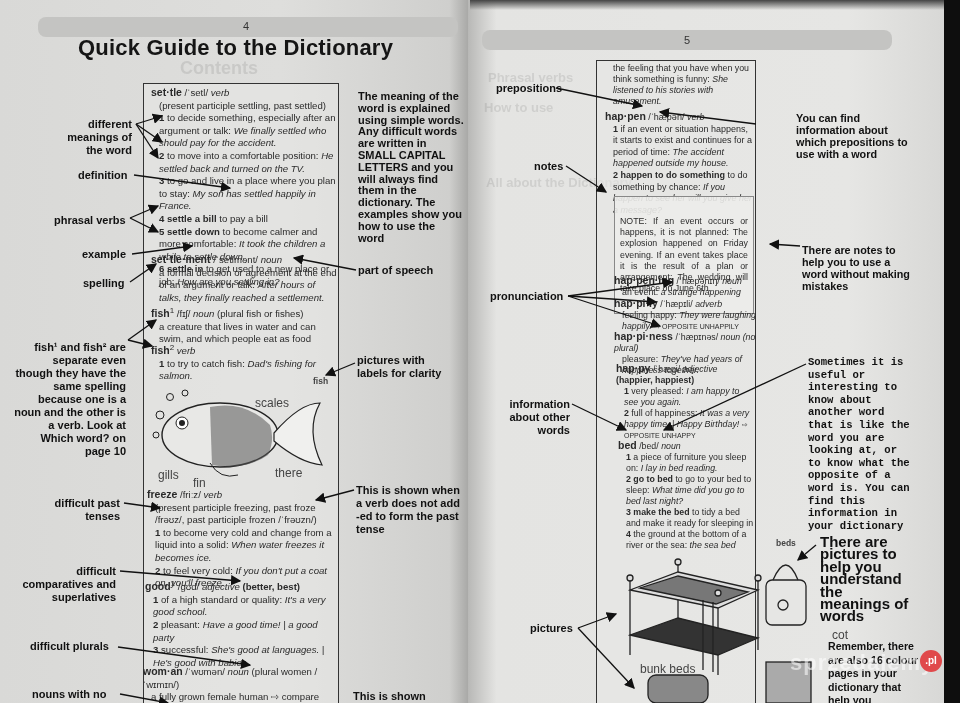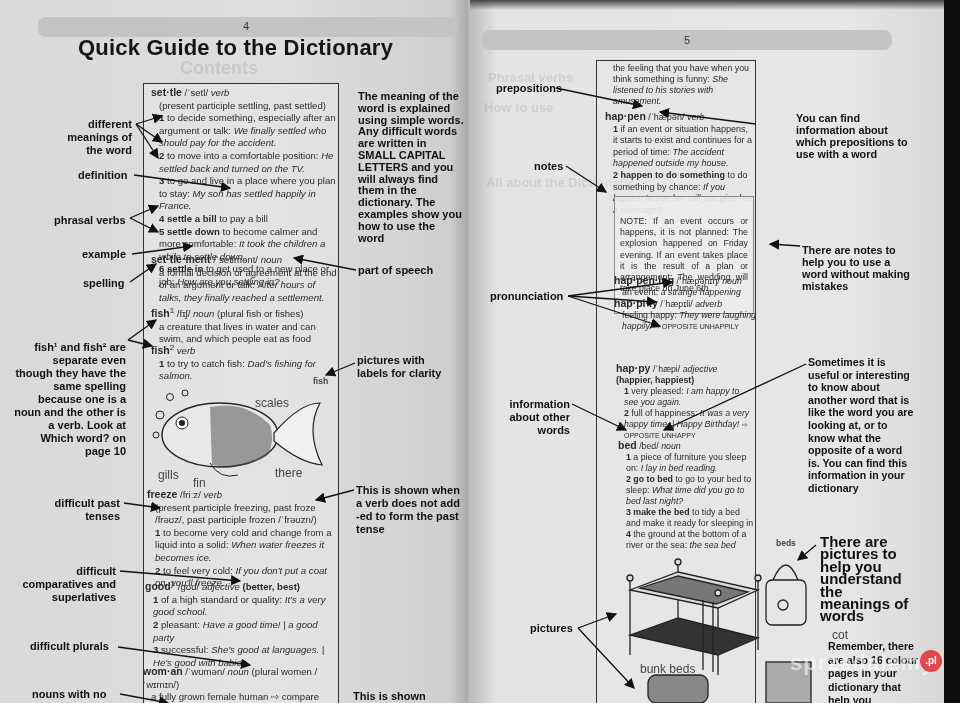--- a/index.html
+++ b/index.html
@@ -152,20 +152,24 @@
 
   <div class="note-box" style="left:146px; top:196px; width:140px; font-size:8.8px; line-height:11.2px;">NOTE: If an event occurs or happens, it is not planned: The explosion happened on Friday evening. If an event takes place it is the result of a plan or arrangement: The wedding will take place on June 6th.</div>
 
   <div class="entry-text" style="left:146px; top:275px; width:142px; font-size:8.8px; line-height:11px;">
     <div><span class="hw">hap·pen·ing</span> <span>/ˈhæpənɪŋ/</span> <i>noun</i></div>
     <div class="ind"><span>an event:</span> <i>a strange happening</i></div>
   </div>
   <div class="entry-text" style="left:146px; top:298px; width:142px; font-size:8.8px; line-height:11px;">
     <div><span class="hw">hap·pi·ly</span> <span>/ˈhæpɪli/</span> <i>adverb</i></div>
     <div class="ind"><span>feeling happy:</span> <i>They were laughing happily.</i> <span class="sc">⇨ opposite UNHAPPILY</span></div>
+  </div>
+  <div class="entry-text" style="left:146px; top:331px; width:142px; font-size:8.8px; line-height:11px;">
+    <div><span class="hw">hap·pi·ness</span> <span>/ˈhæpɪnəs/</span> <i>noun</i> <i>(no plural)</i></div>
+    <div class="ind"><span>pleasure:</span> <i>They've had years of happiness together.</i></div>
   </div>
   <div class="entry-text" style="left:148px; top:363px; width:140px; font-size:8.8px; line-height:11px;">
     <div><span class="hw">hap·py</span> <span>/ˈhæpi/</span> <i>adjective</i> <b>(happier, happiest)</b></div>
     <div class="ind"><span class="num">1</span> <span>very pleased:</span> <i>I am happy to see you again.</i></div>
     <div class="ind"><span class="num">2</span> <span>full of happiness:</span> <i>It was a very happy time. | Happy Birthday!</i> <span class="sc">⇨ opposite UNHAPPY</span></div>
   </div>
 
   <div class="entry-text" style="left:150px; top:440px; width:138px; font-size:8.8px; line-height:11px;">
     <div><span class="hw">bed</span> <span>/bed/</span> <i>noun</i></div>
     <div class="ind"><span class="num">1</span> <span>a piece of furniture you sleep on:</span> <i>I lay in bed reading.</i></div>
@@ -200,21 +204,21 @@
   <div class="pic-label" style="left:172px; top:662px;">bunk beds</div>
   <div class="pic-label" style="left:320px; top:628px;padding-left:44px;">cot</div>
 
   <div class="callout" style="left:28px; top:82px;">prepositions</div>
   <div class="callout" style="left:66px; top:160px;">notes</div>
   <div class="callout" style="left:22px; top:290px;">pronunciation</div>
   <div class="callout right-al" style="left:28px; top:398px; width:74px;">information about other words</div>
   <div class="callout" style="left:62px; top:622px;">pictures</div>
   <div class="side-note" style="left:328px; top:112px; width:116px; font-size:10.8px; line-height:12px;">You can find information about which prepositions to use with a word</div>
   <div class="side-note" style="left:334px; top:244px; width:110px; font-size:10.8px; line-height:12px;">There are notes to help you to use a word without making mistakes</div>
-  <div class="side-note" style="left:340px; top:356px; width:106px; font-size:10.6px; line-height:12.6px;">Sometimes it is useful or interesting to know about another word that is like the word you are looking at, or to know what the opposite of a word is. You can find this information in your dictionary</div>
+  <div class="side-note" style="left:340px; top:356px; width:106px; font-size:10.6px; line-height:12.6px;font-family:Liberation Mono, monospace;">Sometimes it is useful or interesting to know about another word that is like the word you are looking at, or to know what the opposite of a word is. You can find this information in your dictionary</div>
   <div class="side-note" style="left:352px; top:536px; width:96px; font-size:15px; line-height:12.4px;">There are pictures to help you understand the meanings of words</div>
   <div class="side-note" style="left:360px; top:640px; width:92px; font-size:10.6px; line-height:13.6px;">Remember, there are also 16 colour pages in your dictionary that help you understand</div>
 </div>
 
 <div class="page-edge"></div>
 <div class="top-shadow"></div>
 
 <svg class="arrows" viewBox="0 0 960 703">
   <defs>
     <marker id="ah" markerWidth="8" markerHeight="8" refX="7" refY="4" orient="auto">

